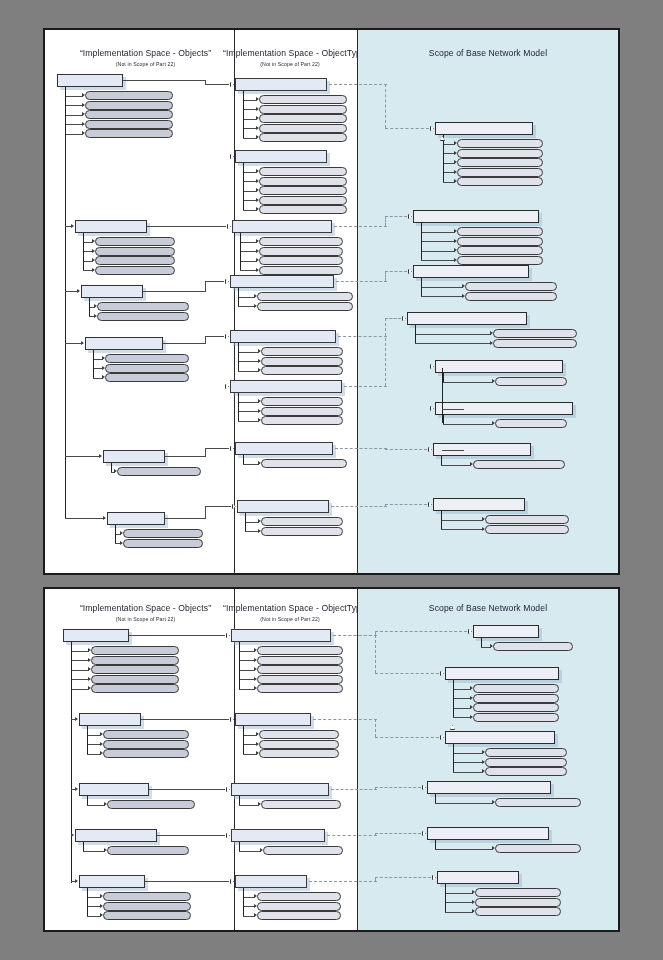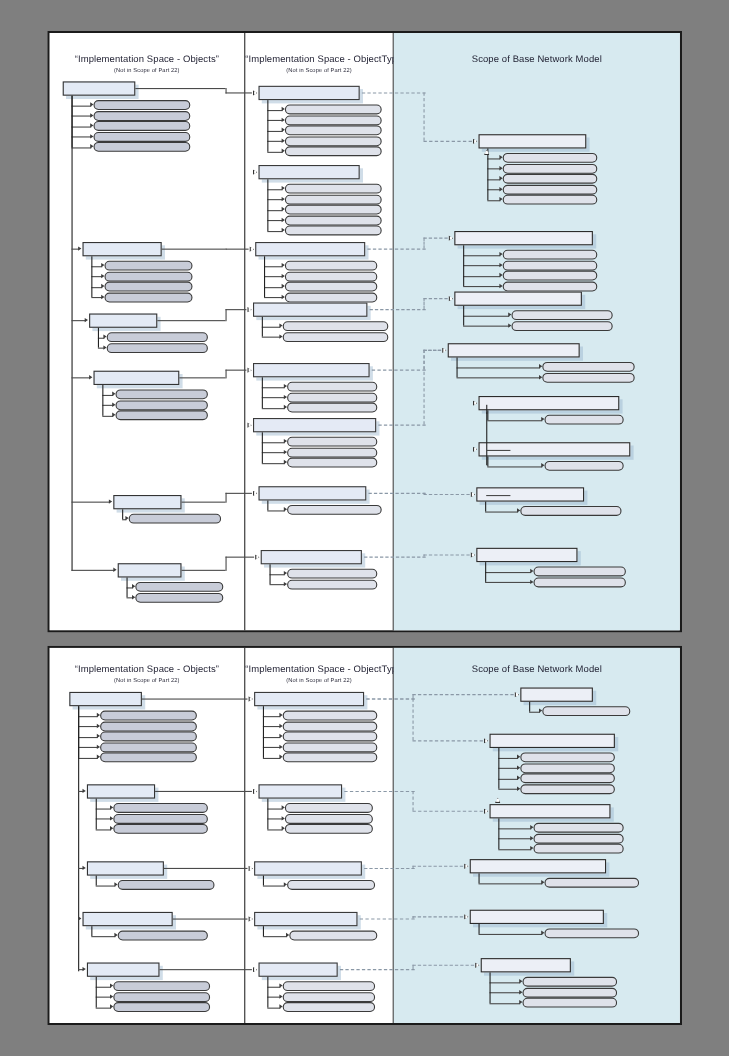--- a/index.html
+++ b/index.html
@@ -4,21 +4,21 @@
 <style>
   html,body{margin:0;padding:0;background:#7f7f7f;}
   body{width:663px;height:960px;font-family:"Liberation Sans",sans-serif;position:relative;overflow:hidden;}
 
   .panel{position:absolute;left:43px;width:577px;border:2px solid #1b1b1b;background:#ffffff;box-sizing:border-box;}
   #panel-1{top:28px;height:547px;}
   #panel-2{top:587px;height:345px;}
 
   .col{position:absolute;top:0;bottom:0;box-sizing:border-box;}
   .col-sep{border-right:1.6px solid #2a2a2a;}
-  .col-objects{left:0;width:178px;}
+  .col-objects{left:12px;width:178px;}
   .col-types{left:178px;width:135px;}
   .col-scope{left:313px;right:0;background:#d7eaf0;}
 
   .col-title{
     position:absolute;left:0;right:0;text-align:center;
     font-size:8.6px;color:#1c1c2e;letter-spacing:.1px;white-space:nowrap;
   }
   .col-title.small{font-size:5.2px;color:#2a2a3a;}
 
   

